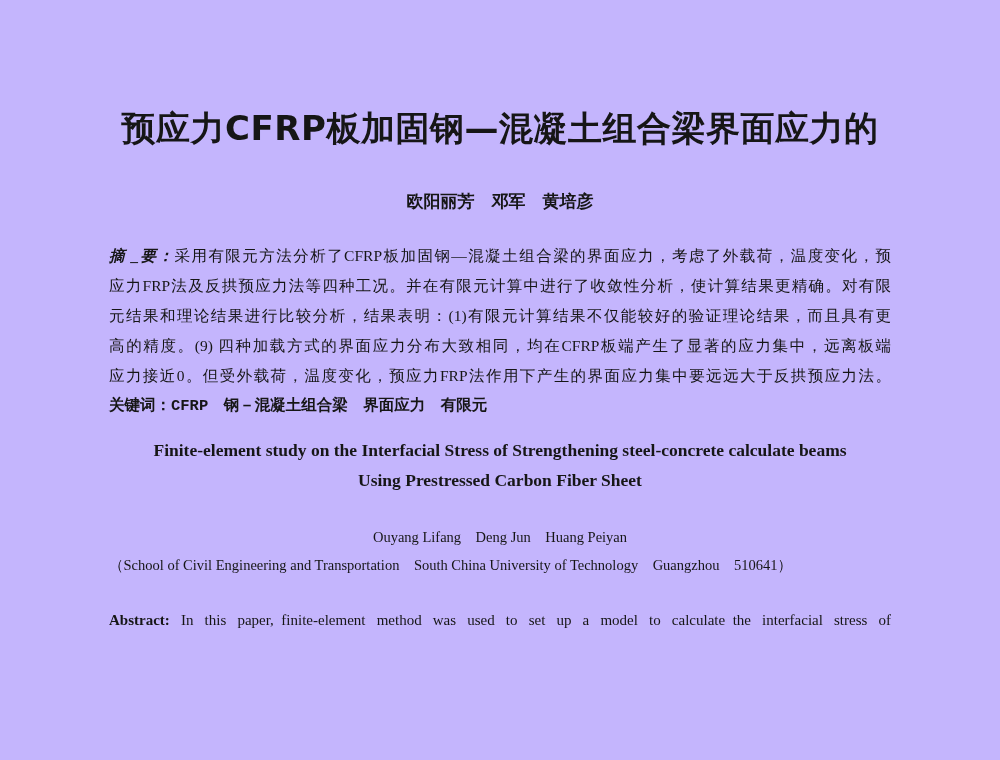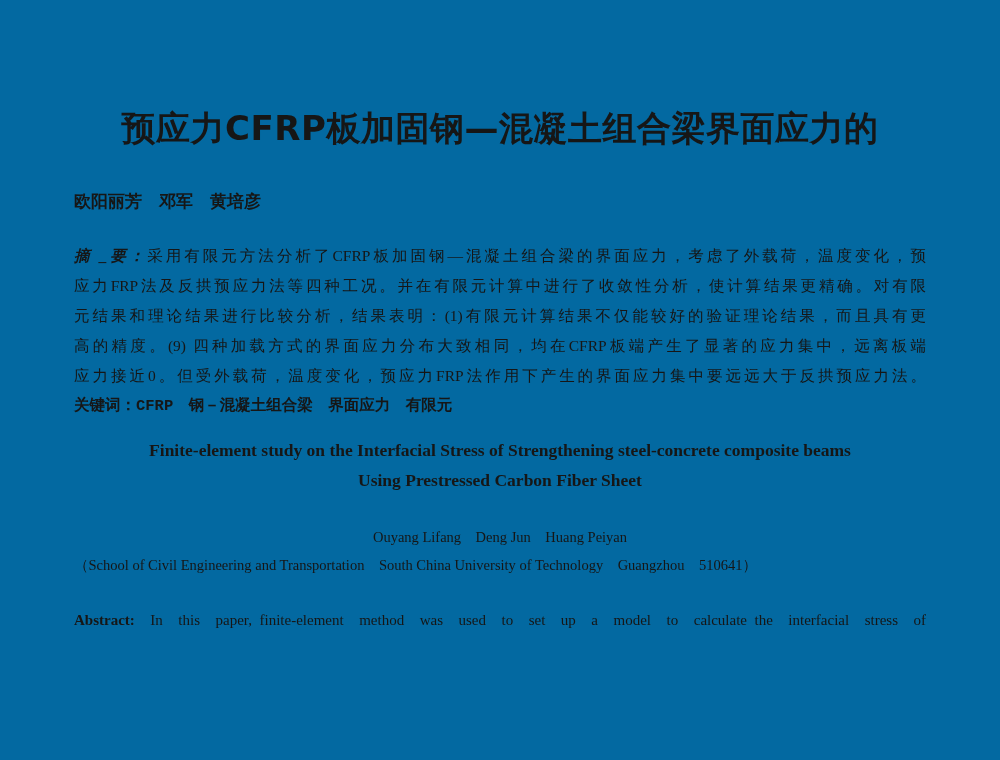--- a/index.html
+++ b/index.html
@@ -4,41 +4,42 @@
 <style>
   html, body {
     margin: 0;
     padding: 0;
     background: #ffffff;
   }
   .page {
     position: relative;
     width: 1000px;
     height: 760px;
-    background: #0369a1;
+    background: #c4b5fd;
     color: #161616;
     overflow: hidden;
     box-sizing: border-box;
-    padding: 0 74px;
+    padding: 0 109px;
     font-family: "Liberation Serif", serif;
   }
   .title-cn {
     margin: 0;
     margin-top: 100px;
     font-family: "DejaVu Sans", sans-serif;
     font-weight: bold;
     font-size: 34px;
     line-height: 57px;
     text-align: center;
     letter-spacing: 0.5px;
   }
   .authors-cn {
     margin-top: 34px;
     font-size: 17px;
     line-height: 22px;
+    text-align: center;
     font-weight: bold;
   }
   .affil-cn {
     margin-top: 15px;
     font-size: 15px;
     line-height: 20px;
     text-align: center;
   }
   .abstract-cn {
     margin-top: 28px;
@@ -113,21 +114,21 @@
     <div class="jl">应力FRP法及反拱预应力法等四种工况。并在有限元计算中进行了收敛性分析，使计算结果更精确。对有限</div>
     <div class="jl">元结果和理论结果进行比较分析，结果表明：(1)有限元计算结果不仅能较好的验证理论结果，而且具有更</div>
     <div class="jl">高的精度。(9) 四种加载方式的界面应力分布大致相同，均在CFRP板端产生了显著的应力集中，远离板端</div>
     <div class="jl">应力接近0。但受外载荷，温度变化，预应力FRP法作用下产生的界面应力集中要远远大于反拱预应力法。</div>
     <div class="kw">
       <span class="lbl">关键词：</span><span class="kw-text">CFRP　钢－混凝土组合梁　界面应力　有限元</span>
     </div>
   </div>
 
   <div class="title-en">
-    <div>Finite-element study on the Interfacial Stress of Strengthening steel-concrete composite beams</div>
+    <div>Finite-element study on the Interfacial Stress of Strengthening steel-concrete calculate beams</div>
     <div>Using Prestressed Carbon Fiber Sheet</div>
   </div>
 
   <div class="authors-en">Ouyang Lifang Deng Jun Huang Peiyan</div>
 
   <div class="affil-en">（School of Civil Engineering and Transportation South China University of Technology Guangzhou 510641）</div>
 
   <div class="abstract-en">
     <div class="jl-en">
       <span class="lbl">Abstract:</span> <span>In this paper, finite-element method was used to set up a model to calculate the interfacial stress of</span>

